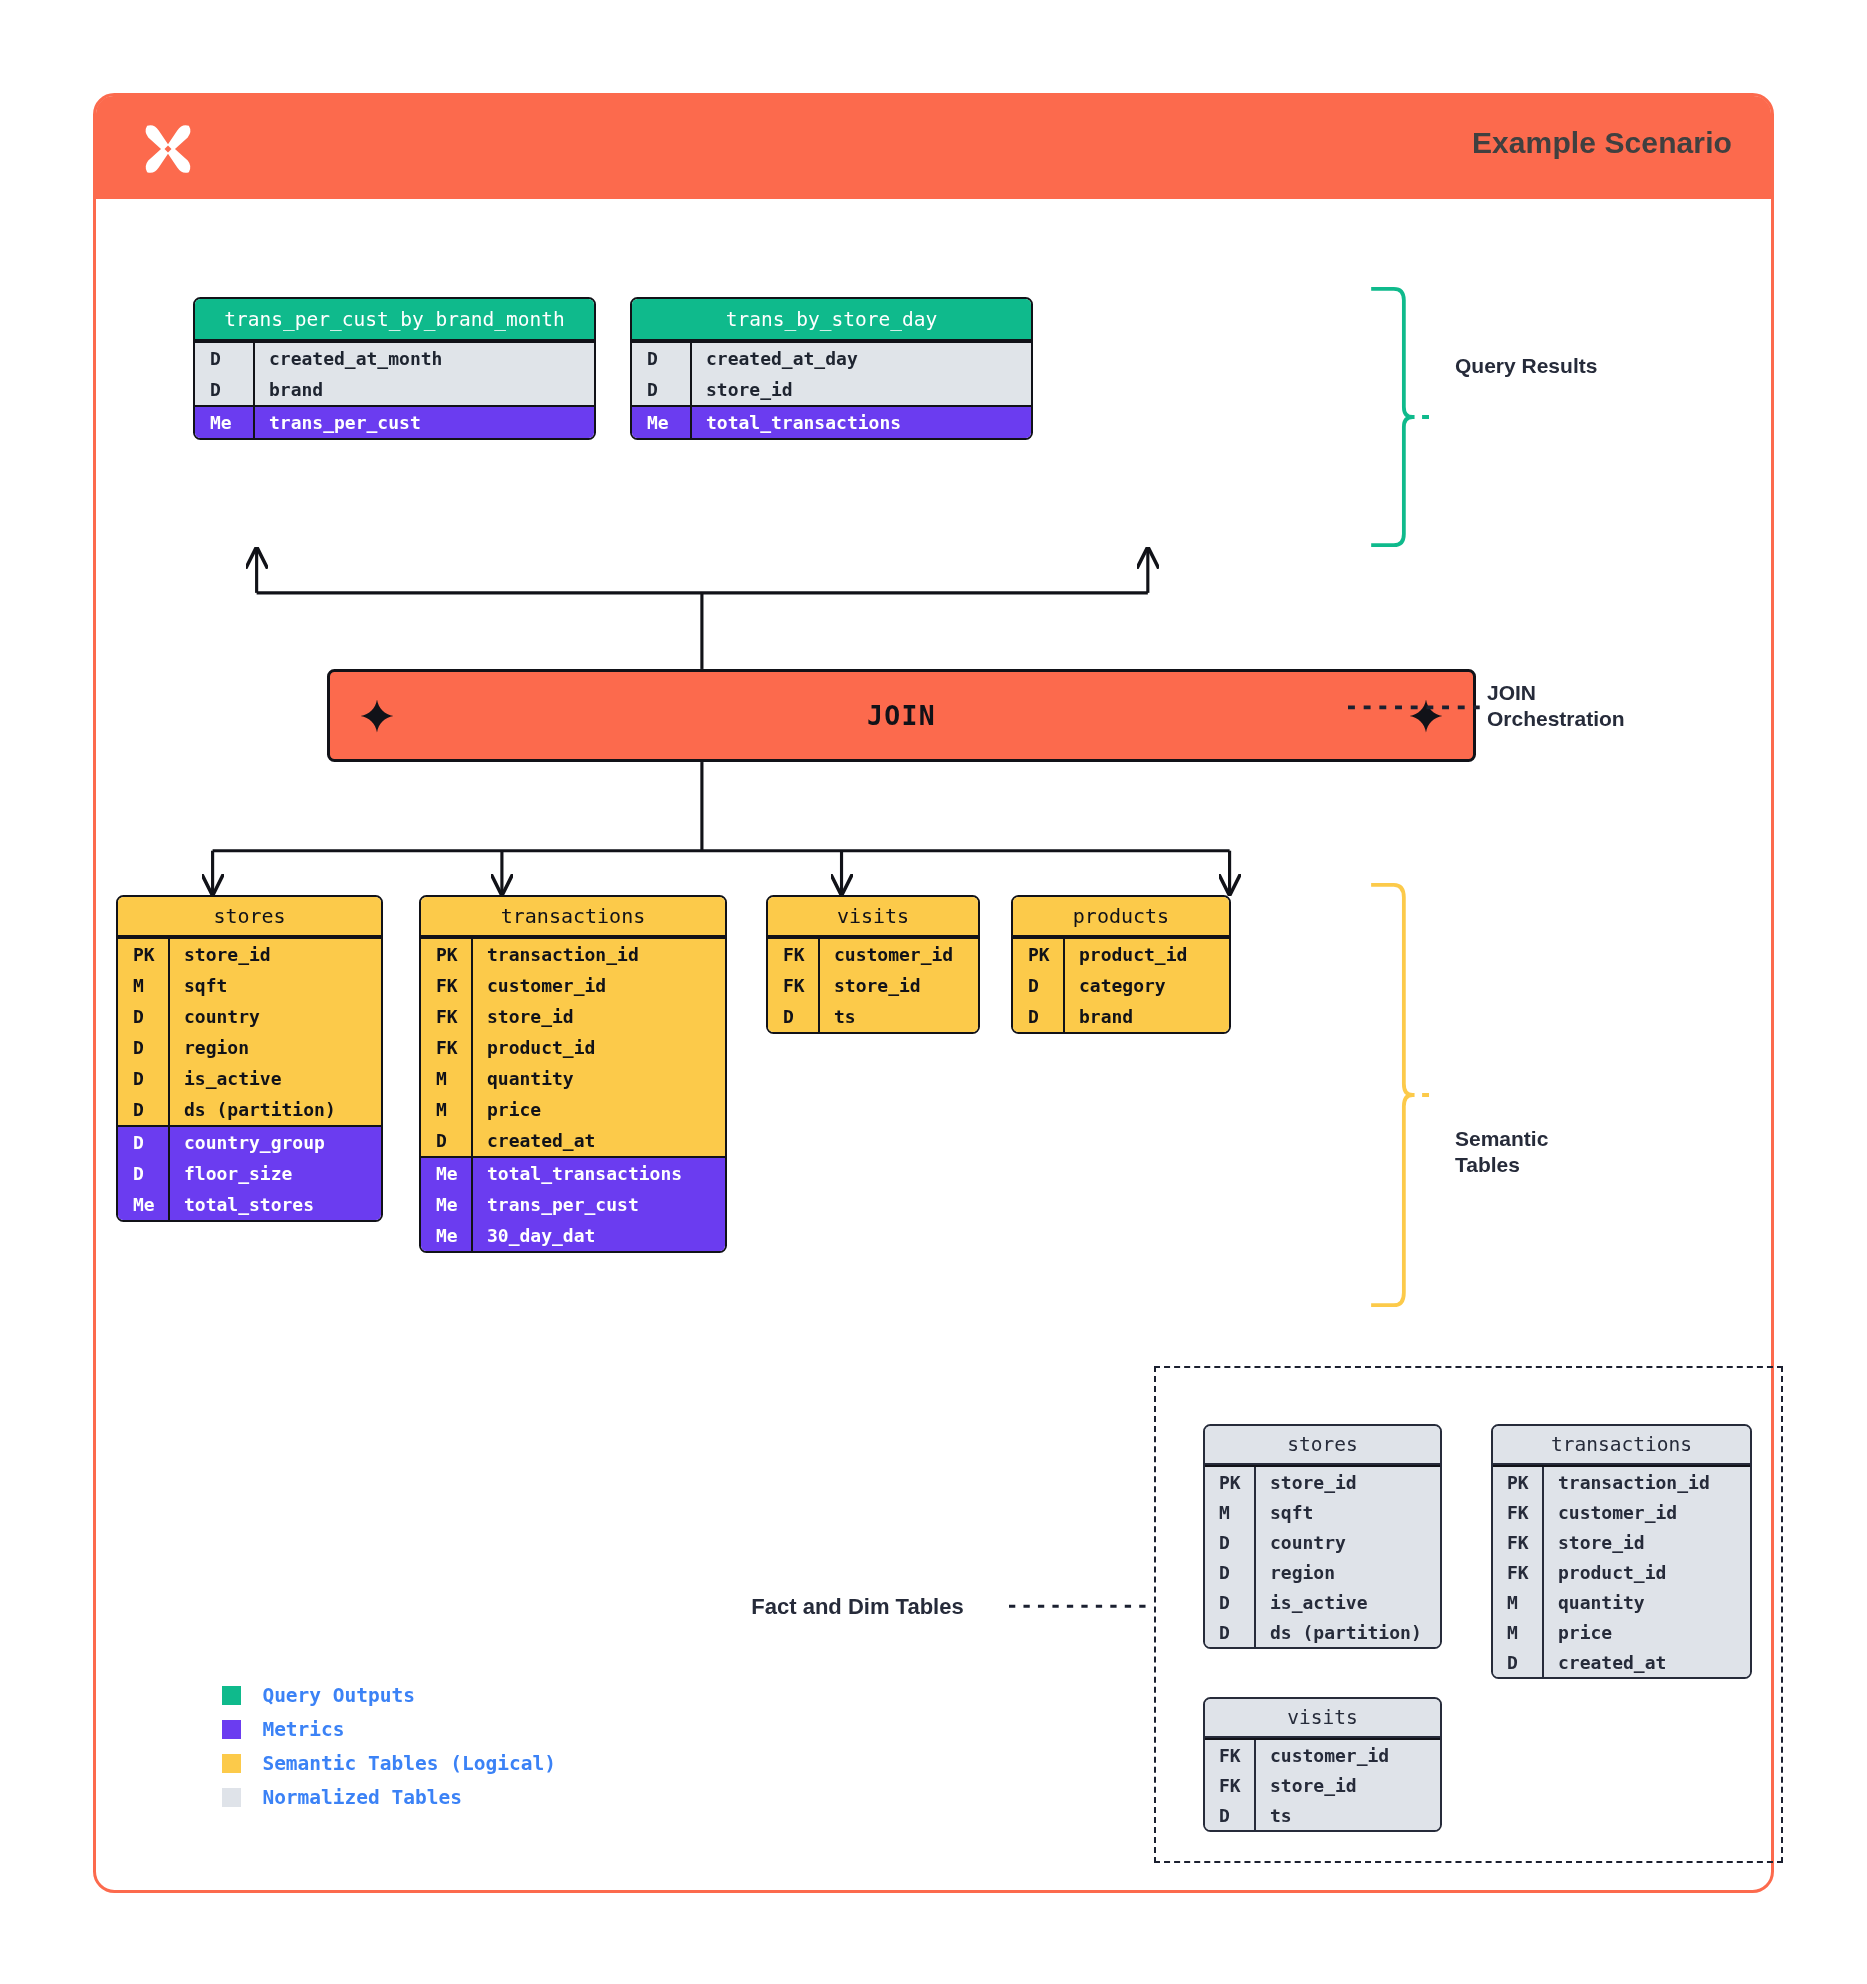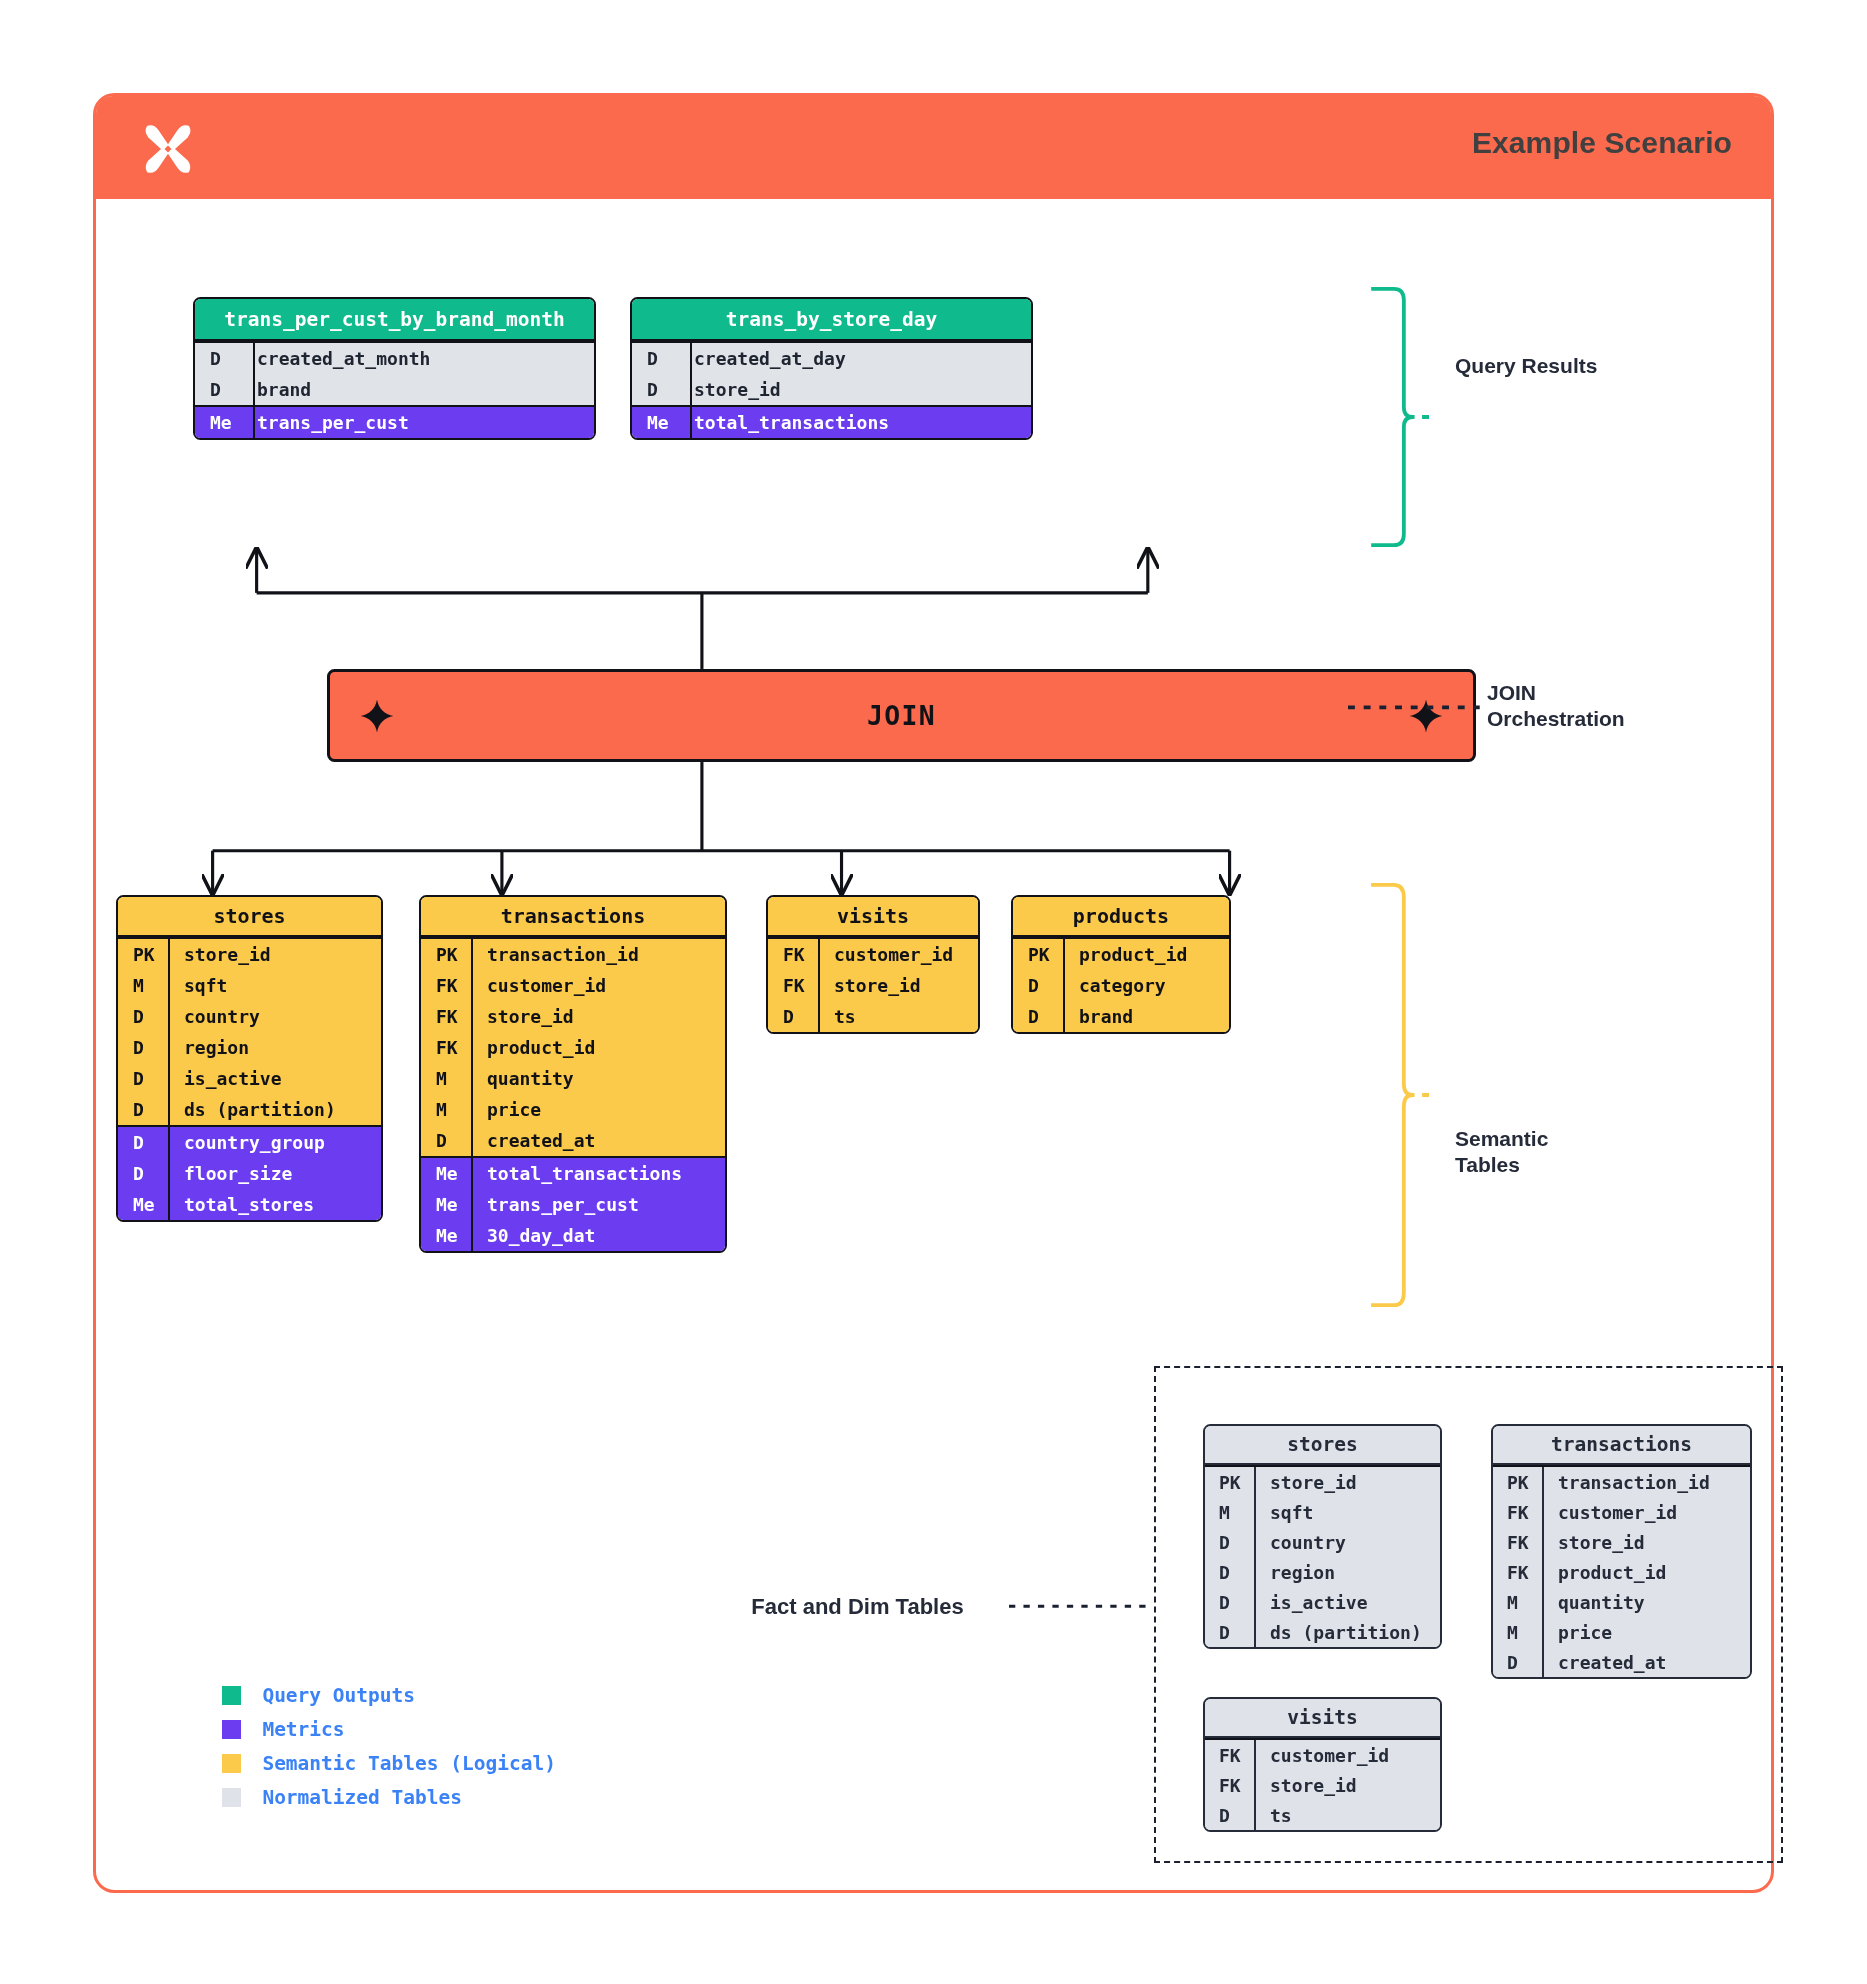--- a/index.html
+++ b/index.html
@@ -19,41 +19,41 @@
   }
   #logo{position:absolute;left:43px;top:24px;width:58px;height:58px;}
   #header-title{
     position:absolute;right:39px;top:30px;color:#404040;
     font-family:Liberation Sans, sans-serif;font-weight:bold;font-size:30px;letter-spacing:0.1px;
   }
 
   
   .tbl{position:absolute;border:2.5px solid #111218;border-radius:7.5px;box-sizing:border-box;overflow:hidden;}
   .tbl .thead{
-    text-align:right;font-weight:bold;box-sizing:border-box;
+    text-align:right;font-weight:normal;box-sizing:border-box;
     display:flex;align-items:center;justify-content:center;
   }
   .tbl .row{display:flex;align-items:center;box-sizing:border-box;}
   .tbl .row .k{
     flex:0 0 auto;text-align:left;font-weight:bold;box-sizing:border-box;
     display:flex;align-items:center;
   }
   .tbl .row .v{flex:1 1 auto;font-weight:bold;box-sizing:border-box;display:flex;align-items:center;}
   .grp{border-top:2.5px solid #111218;}
   .grp:first-child{border-top:none;}
 
   
   .q .thead{background:#0fba8c;color:#fff;font-size:19.5px;height:42px;border-bottom:2.5px solid #111218;}
   .q .dims{background:#e0e4e9;}
   .q .dims .k,.q .dims .v{color:#1e2430;}
   .q .mets{background:#6b3cf0;}
   .q .mets .k,.q .mets .v{color:#ffffff;}
   .q .row{height:31px;font-size:18px;}
   .q .row .k{width:58px;padding-left:15px;}
-  .q .row .v{padding-left:2px;border-left:2.5px solid #111218;height:100%;}
+  .q .row .v{padding-left:14px;border-left:2.5px solid #111218;height:100%;}
   .q .dims .row:first-child .v,.q .mets .row:first-child .v{border-left:2.5px solid #111218;}
 
   
   .s .thead{background:#fcca4a;color:#111218;font-size:20px;height:40px;border-bottom:2.5px solid #111218;}
   .s .base{background:#fcca4a;}
   .s .base .k,.s .base .v{color:#111218;}
   .s .mets{background:#6b3cf0;border-top:2.5px solid #111218;}
   .s .mets .k,.s .mets .v{color:#ffffff;}
   .s .row{height:31px;font-size:18px;}
   .s .row .k{width:50px;padding-left:15px;}

